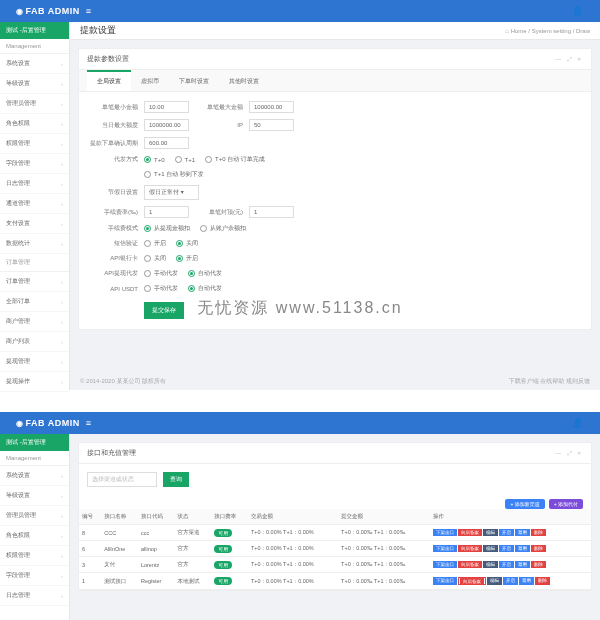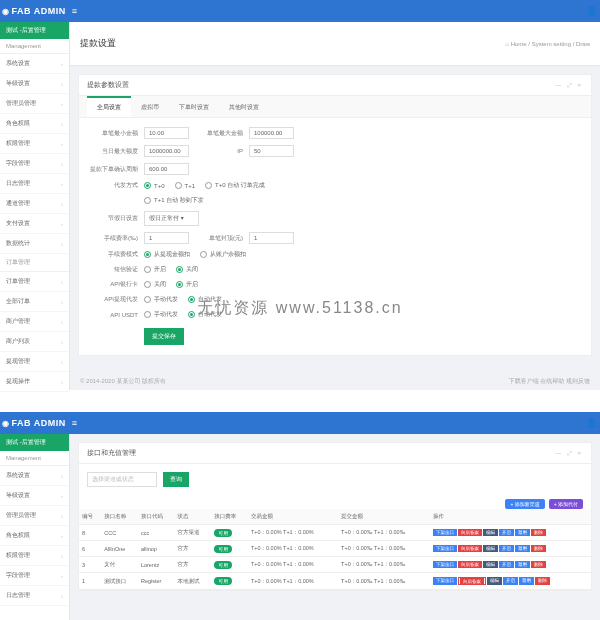--- a/index.html
+++ b/index.html
@@ -1,32 +1,32 @@
 <!DOCTYPE html>
 <html><head>
 <meta charset="utf-8">
 <style>
 *{box-sizing:border-box;margin:0;padding:0;font-family:Arial,"Microsoft YaHei",sans-serif}
 body{background:#ffffff;font-size:7px;color:#555}
 .watermark{position:absolute;top:298px;left:0;right:0;text-align:center;font-size:16px;color:#888;letter-spacing:2px;z-index:50;pointer-events:none}
 .shot{position:relative;width:600px;background:#f0f2f5}
 .shot1{height:390px;margin-bottom:22px}
 .shot2{height:208px}
-.topbar{background:#2e74d1;height:22px;display:flex;align-items:center;justify-content:space-between;padding:0 2px;color:#fff}
+.topbar{background:#2e74d1;height:22px;display:flex;align-items:center;justify-content:space-between;padding:0 16px;color:#fff}
 .brand{font-size:9px;font-weight:bold;letter-spacing:0.5px}
 .brand .ic{font-size:8px;margin-right:2px}
 .top-right{font-size:9px}
 .bars{font-size:9px;margin-left:6px}
 .side{position:absolute;left:0;top:22px;bottom:0;width:70px;background:#fff;border-right:1px solid #e5e5e5}
 .side-head{background:#18a566;color:#fff;font-size:6px;padding:4px 6px}
 .side-grp{font-size:6px;color:#999;padding:4px 6px;border-bottom:1px solid #f0f0f0}
 .side-item{display:flex;align-items:center;justify-content:space-between;padding:5px 6px;font-size:6px;color:#666;border-bottom:1px solid #f5f5f5}
 .side-item .caret{color:#ccc;font-size:6px}
 .main{position:absolute;left:70px;right:0;top:22px;bottom:0;overflow:hidden}
-.pagehead{background:#fff;display:flex;justify-content:space-between;align-items:center;padding:15px 10px;border-bottom:1px solid #e8e8e8}
+.pagehead{background:#fff;display:flex;justify-content:space-between;align-items:center;padding:2px 10px;border-bottom:1px solid #e8e8e8}
 .pagehead h1{font-size:9px;font-weight:normal;color:#333}
 .crumb{font-size:6px;color:#999}
 .panel{background:#fff;margin:8px;border:1px solid #eee}
 .panel-h{display:flex;justify-content:space-between;align-items:center;padding:5px 8px;border-bottom:1px solid #eee;font-size:7px}
 .panel-tools{color:#bbb;font-size:6px;letter-spacing:2px}
 .tabs{display:flex;background:#f9f9f9;padding:0 8px;border-bottom:1px solid #eee}
 .tab{padding:5px 10px;font-size:6px;color:#666;border-top:2px solid transparent}
 .tab.active{background:#fff;border-top:2px solid #18a566;color:#333}
 .form{padding:6px 10px}
 .row{display:flex;align-items:center;padding:3px 0;font-size:6px;color:#666}

